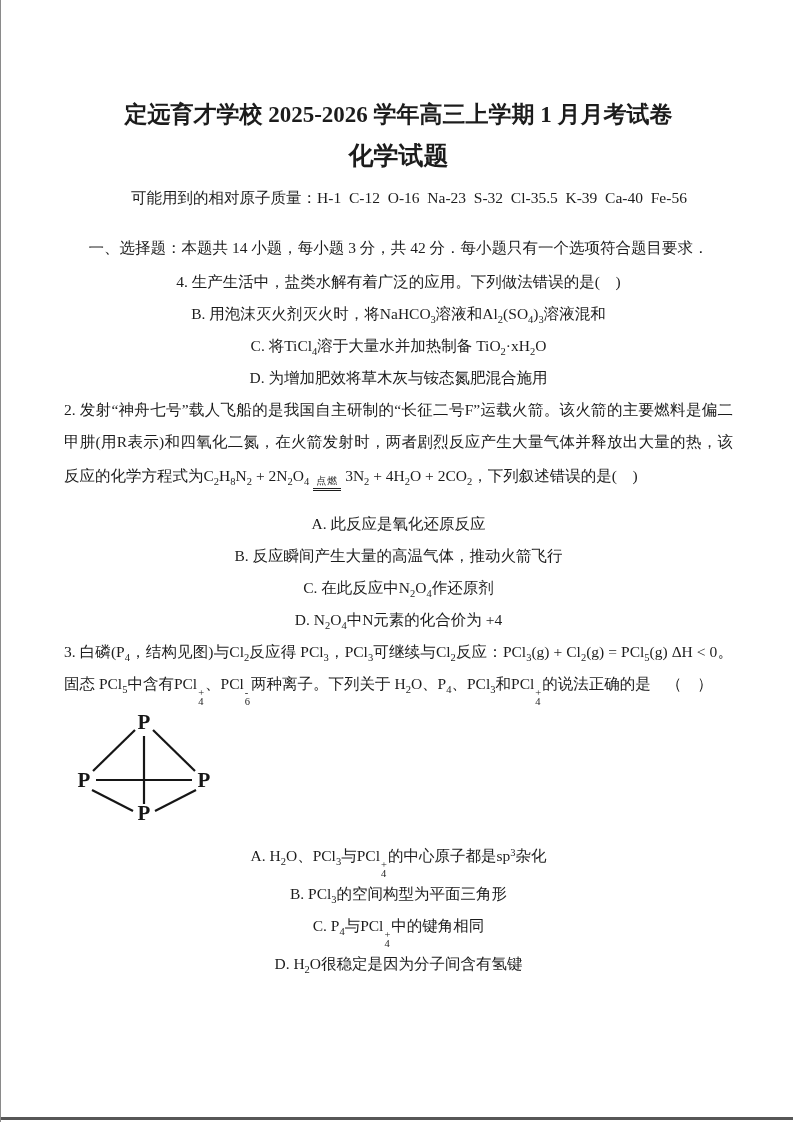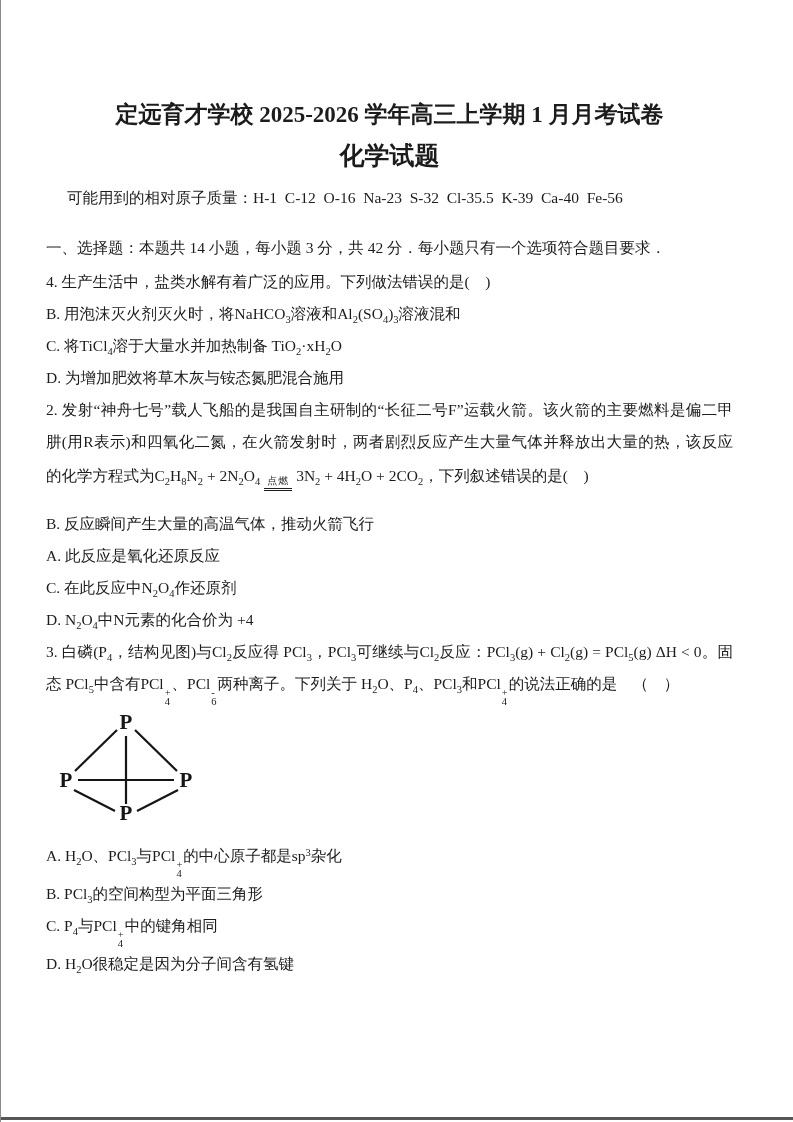--- a/index.html
+++ b/index.html
@@ -7,39 +7,40 @@
     position: relative;
     width: 793px;
     height: 1122px;
     background: #ffffff;
     border-left: 1px solid #8a8a8a;
     box-sizing: border-box;
     overflow: hidden;
     font-family: "Liberation Serif", "DejaVu Serif", serif;
     color: #1c1c1c;
   }
-  .content { padding: 0 60px 0 45px; }
+  .content { padding: 0 60px 0 63px; }
   .title {
     font-size: 23px;
     font-weight: bold;
     text-align: center;
     line-height: 30px;
     margin: 100px 0 0 0;
   }
   .subtitle {
     font-size: 25px;
     font-weight: bold;
     text-align: center;
     line-height: 32px;
     margin: 10px 0 0 0;
   }
   .line {
     font-size: 15.5px;
     line-height: 32px;
     margin: 0;
+    text-align: center;
   }
   .masses {
     margin-top: 10px;
     text-indent: 21px;
     white-space: pre-wrap;
   }
   .section { margin-top: 18px; }
   .first-q { margin-top: 2px; }
   .stem-just { text-align: justify; }
   sub, sup { font-size: 10.5px; line-height: 0; }
@@ -94,22 +95,22 @@
 
     <p class="line masses">可能用到的相对原子质量：H-1  C-12  O-16  Na-23  S-32  Cl-35.5  K-39  Ca-40  Fe-56</p>
     <p class="line section">一、选择题：本题共 14 小题，每小题 3 分，共 42 分．每小题只有一个选项符合题目要求．</p>
 
     <p class="line first-q">4. 生产生活中，盐类水解有着广泛的应用。下列做法错误的是(　)</p>
     <p class="line">B. 用泡沫灭火剂灭火时，将NaHCO<sub>3</sub>溶液和Al<sub>2</sub>(SO<sub>4</sub>)<sub>3</sub>溶液混和</p>
     <p class="line">C. 将TiCl<sub>4</sub>溶于大量水并加热制备 TiO<sub>2</sub>·xH<sub>2</sub>O</p>
     <p class="line">D. 为增加肥效将草木灰与铵态氮肥混合施用</p>
 
     <p class="line stem-just">2. 发射“神舟七号”载人飞船的是我国自主研制的“长征二号F”运载火箭。该火箭的主要燃料是偏二甲肼(用R表示)和四氧化二氮，在火箭发射时，两者剧烈反应产生大量气体并释放出大量的热，该反应的化学方程式为C<sub>2</sub>H<sub>8</sub>N<sub>2</sub> + 2N<sub>2</sub>O<sub>4</sub><span class="eqover"><span class="eq-label">点燃</span></span>3N<sub>2</sub> + 4H<sub>2</sub>O + 2CO<sub>2</sub>，下列叙述错误的是(　)</p>
+    <p class="line">A. 此反应是氧化还原反应</p>
     <p class="line">B. 反应瞬间产生大量的高温气体，推动火箭飞行</p>
-    <p class="line">A. 此反应是氧化还原反应</p>
     <p class="line">C. 在此反应中N<sub>2</sub>O<sub>4</sub>作还原剂</p>
     <p class="line">D. N<sub>2</sub>O<sub>4</sub>中N元素的化合价为 +4</p>
 
     <p class="line stem-just">3. 白磷(P<sub>4</sub>，结构见图)与Cl<sub>2</sub>反应得 PCl<sub>3</sub>，PCl<sub>3</sub>可继续与Cl<sub>2</sub>反应：PCl<sub>3</sub>(g) + Cl<sub>2</sub>(g) =  PCl<sub>5</sub>(g) ΔH &lt; 0。固态 PCl<sub>5</sub>中含有PCl<span class="ss">
           <span class="ss-sup">+</span>
           <span class="ss-sub">4</span>
         </span>、PCl<span class="ss">
           <span class="ss-sup">-</span>
           <span class="ss-sub">6</span>
         </span>两种离子。下列关于 H<sub>2</sub>O、P<sub>4</sub>、PCl<sub>3</sub>和PCl<span class="ss">

